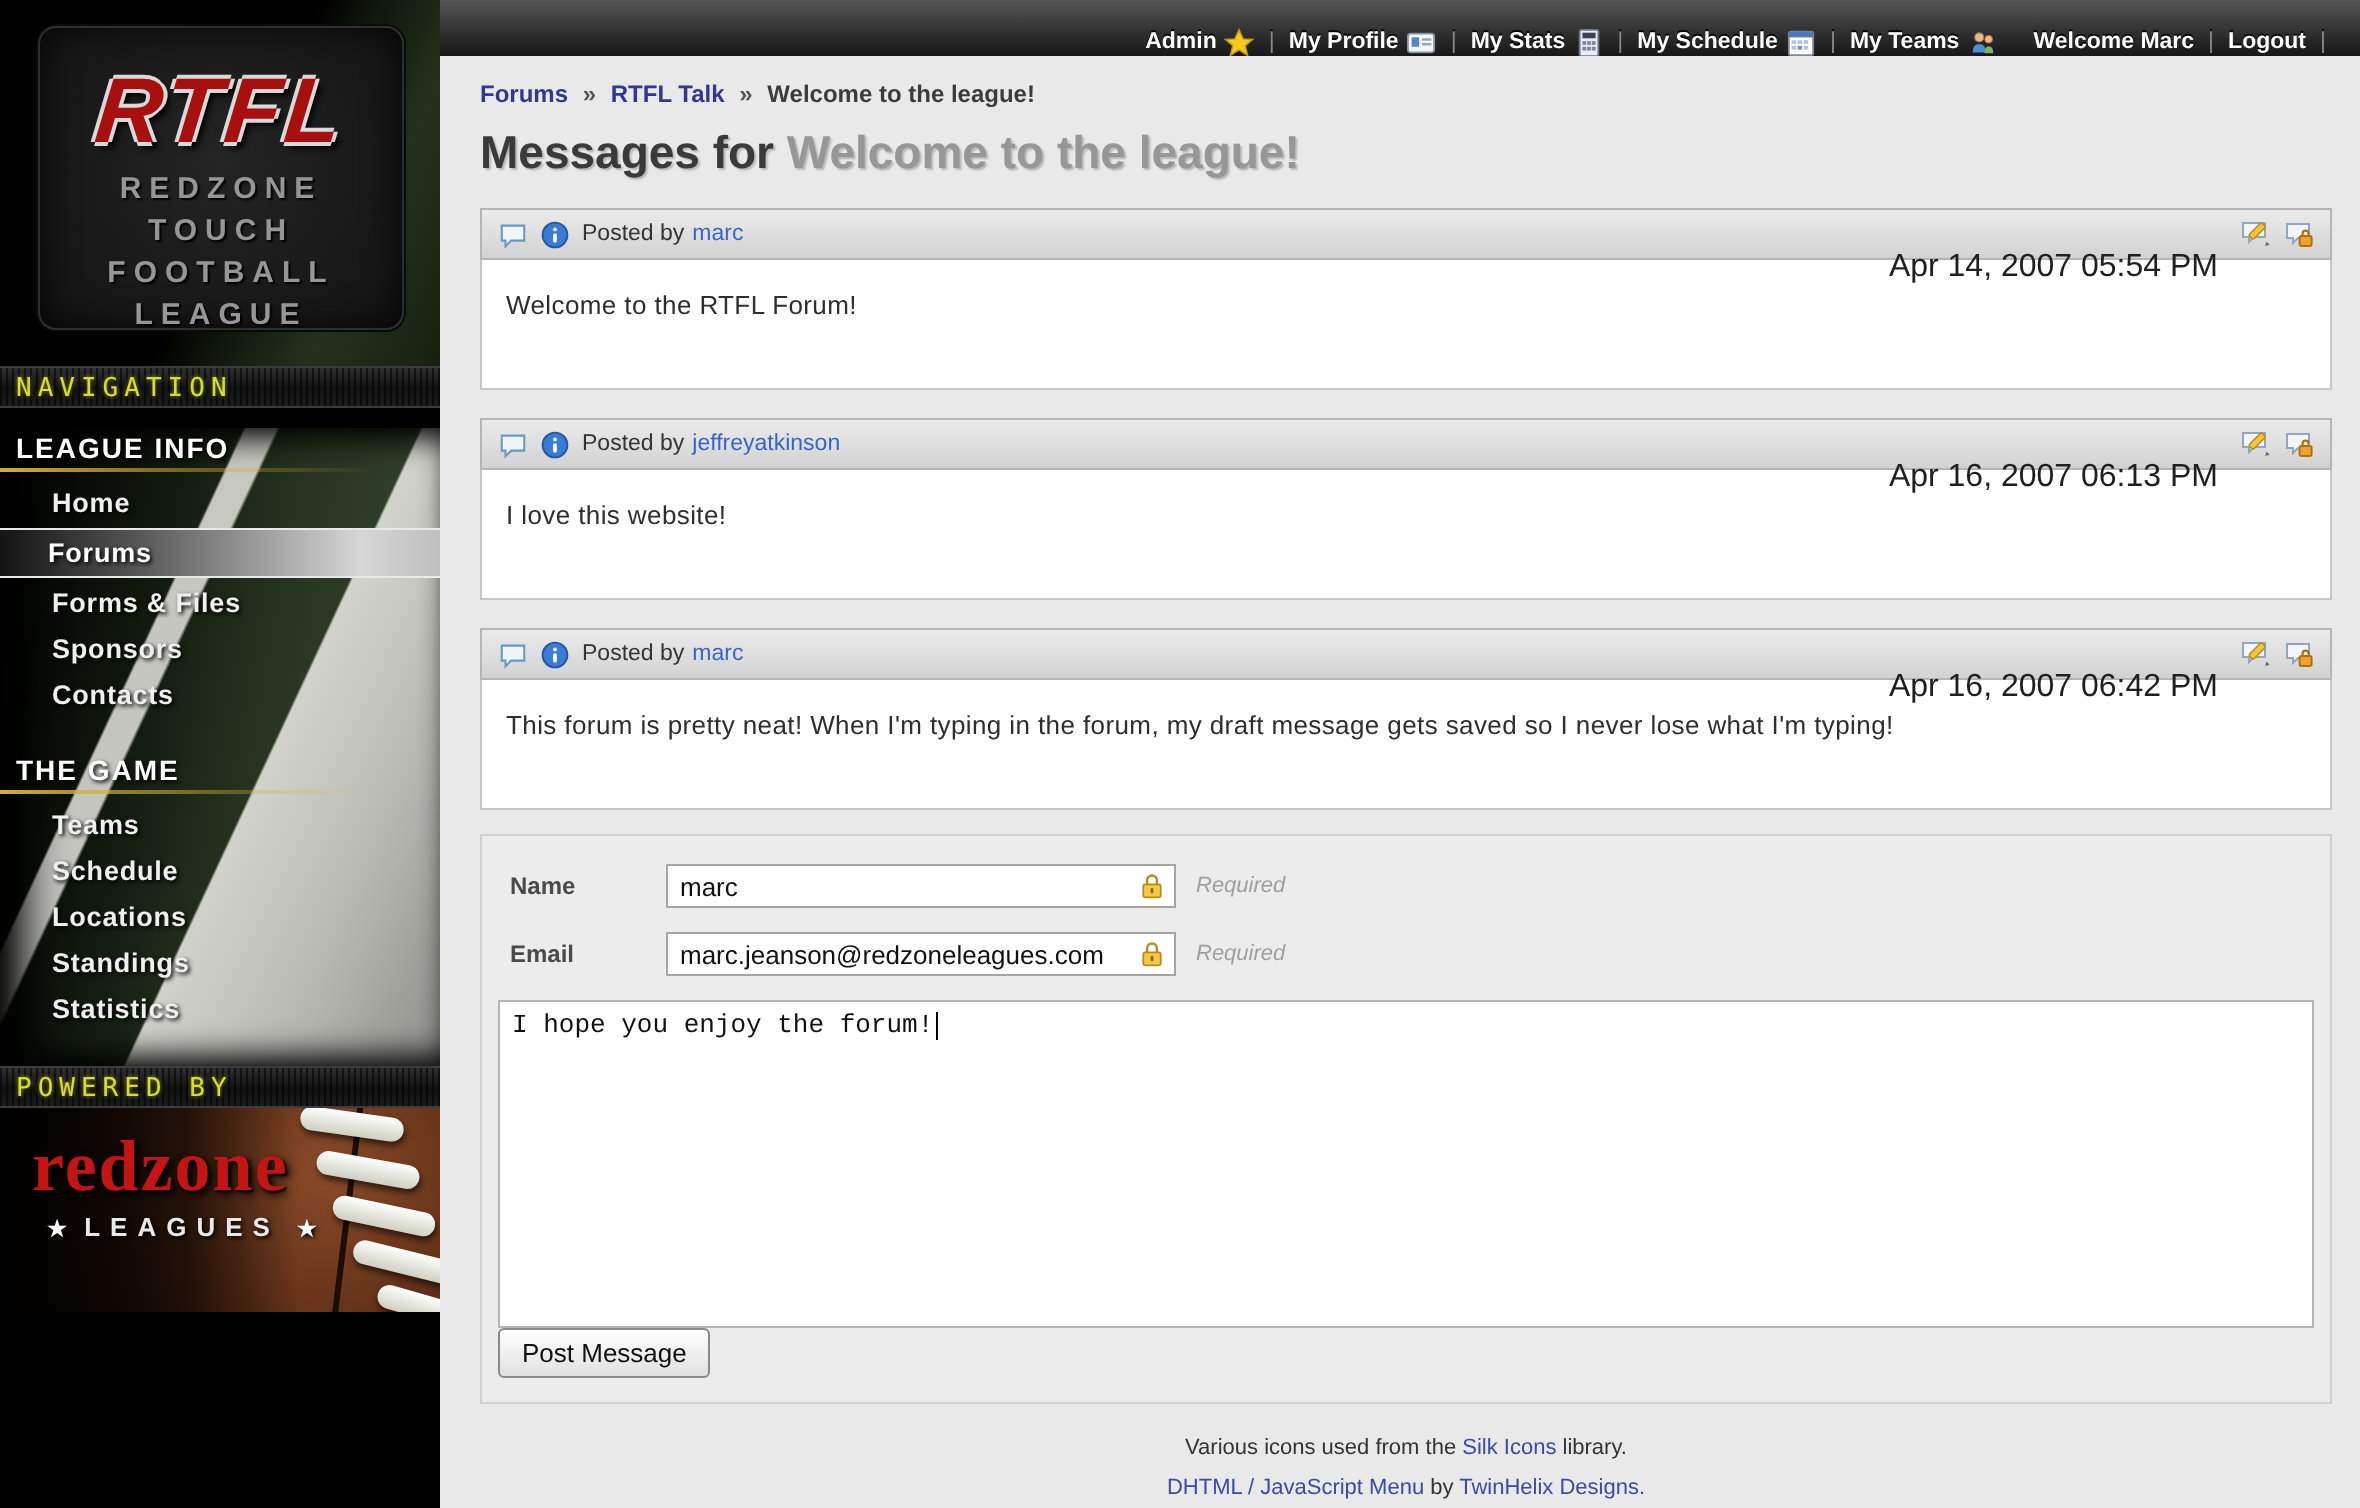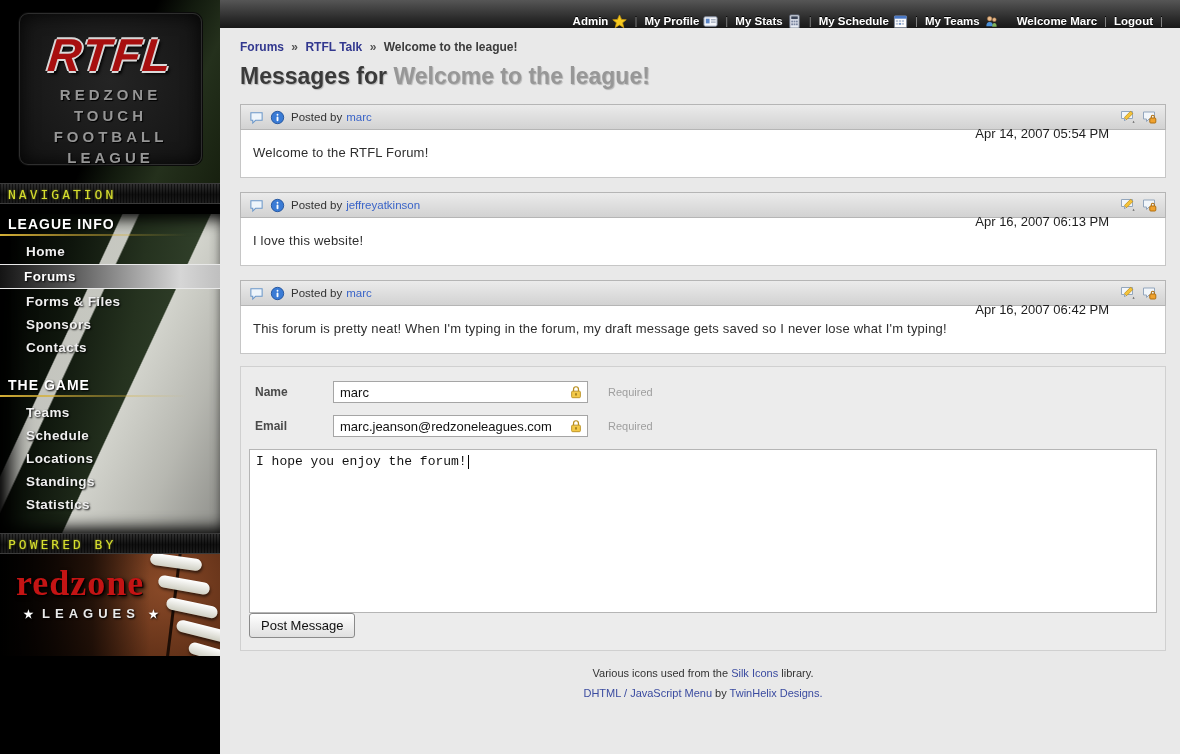--- a/index.html
+++ b/index.html
@@ -106,41 +106,41 @@
   
   .msg{margin-top:14px;}
   .msg-header{
     height:26px;box-sizing:border-box;display:flex;align-items:center;
     padding:0 8px;background:linear-gradient(#ebebeb,#d2d2d2);
     border:1px solid #b5b5b5;
   }
   .msg-header .hicon{width:15px;height:15px;margin-right:6px;}
   .posted-by{font-size:11.5px;color:#333;}
   .author-link{color:#3a64c8;cursor:pointer;margin-left:4px;}
-  .msg-date{margin-left:auto;font-size:13px;color:#1f1f1f;margin-right:6px;margin-top:33px;}
+  .msg-date{margin-left:auto;font-size:16px;color:#1f1f1f;margin-right:6px;margin-top:33px;}
   .msg-action{width:16px;height:16px;margin-left:5px;cursor:pointer;}
   .msg-body{
     background:#fff;border:1px solid #c6c6c6;border-top:none;
-    padding:15px 12px 17px 12px;font-size:13px;color:#2e2e2e;letter-spacing:.2px;
+    padding:15px 12px 34px 12px;font-size:13px;color:#2e2e2e;letter-spacing:.2px;
   }
   
   .form-panel{
     margin-top:12px;background:#ececec;border:1px solid #d0d0d0;
     padding:10px 8px 12px 8px;
   }
   .form-row{display:flex;align-items:center;margin:4px 0 12px 6px;}
   .form-label{width:78px;font-size:12px;font-weight:bold;color:#4a4a4a;}
   .input-wrap{position:relative;display:inline-block;}
   .input-wrap input{
     width:255px;height:22px;box-sizing:border-box;border:1px solid #a5a5a5;
     padding:2px 24px 2px 6px;font-family:"Liberation Sans",sans-serif;font-size:13px;color:#111;
     background:#fff;
   }
   .input-lock{position:absolute;right:5px;top:4px;width:14px;height:14px;}
-  .required{margin-left:20px;font-size:11px;color:#9f9f9f;}
+  .required{margin-left:10px;font-size:11px;font-style:italic;color:#9f9f9f;}
   .textarea{
     margin-top:10px;height:164px;box-sizing:border-box;background:#fff;
     border:1px solid #b5b5b5;padding:4px 6px;
     font-family:"Liberation Mono","DejaVu Sans Mono",monospace;font-size:13px;color:#111;
     cursor:text;overflow:hidden;
   }
   .caret{display:inline-block;width:1px;height:14px;background:#000;vertical-align:text-bottom;margin-left:1px;}
   .post-btn{
     display:inline-block;padding:4px 11px;
     font-family:"Liberation Sans",sans-serif;font-size:13px;color:#111;

